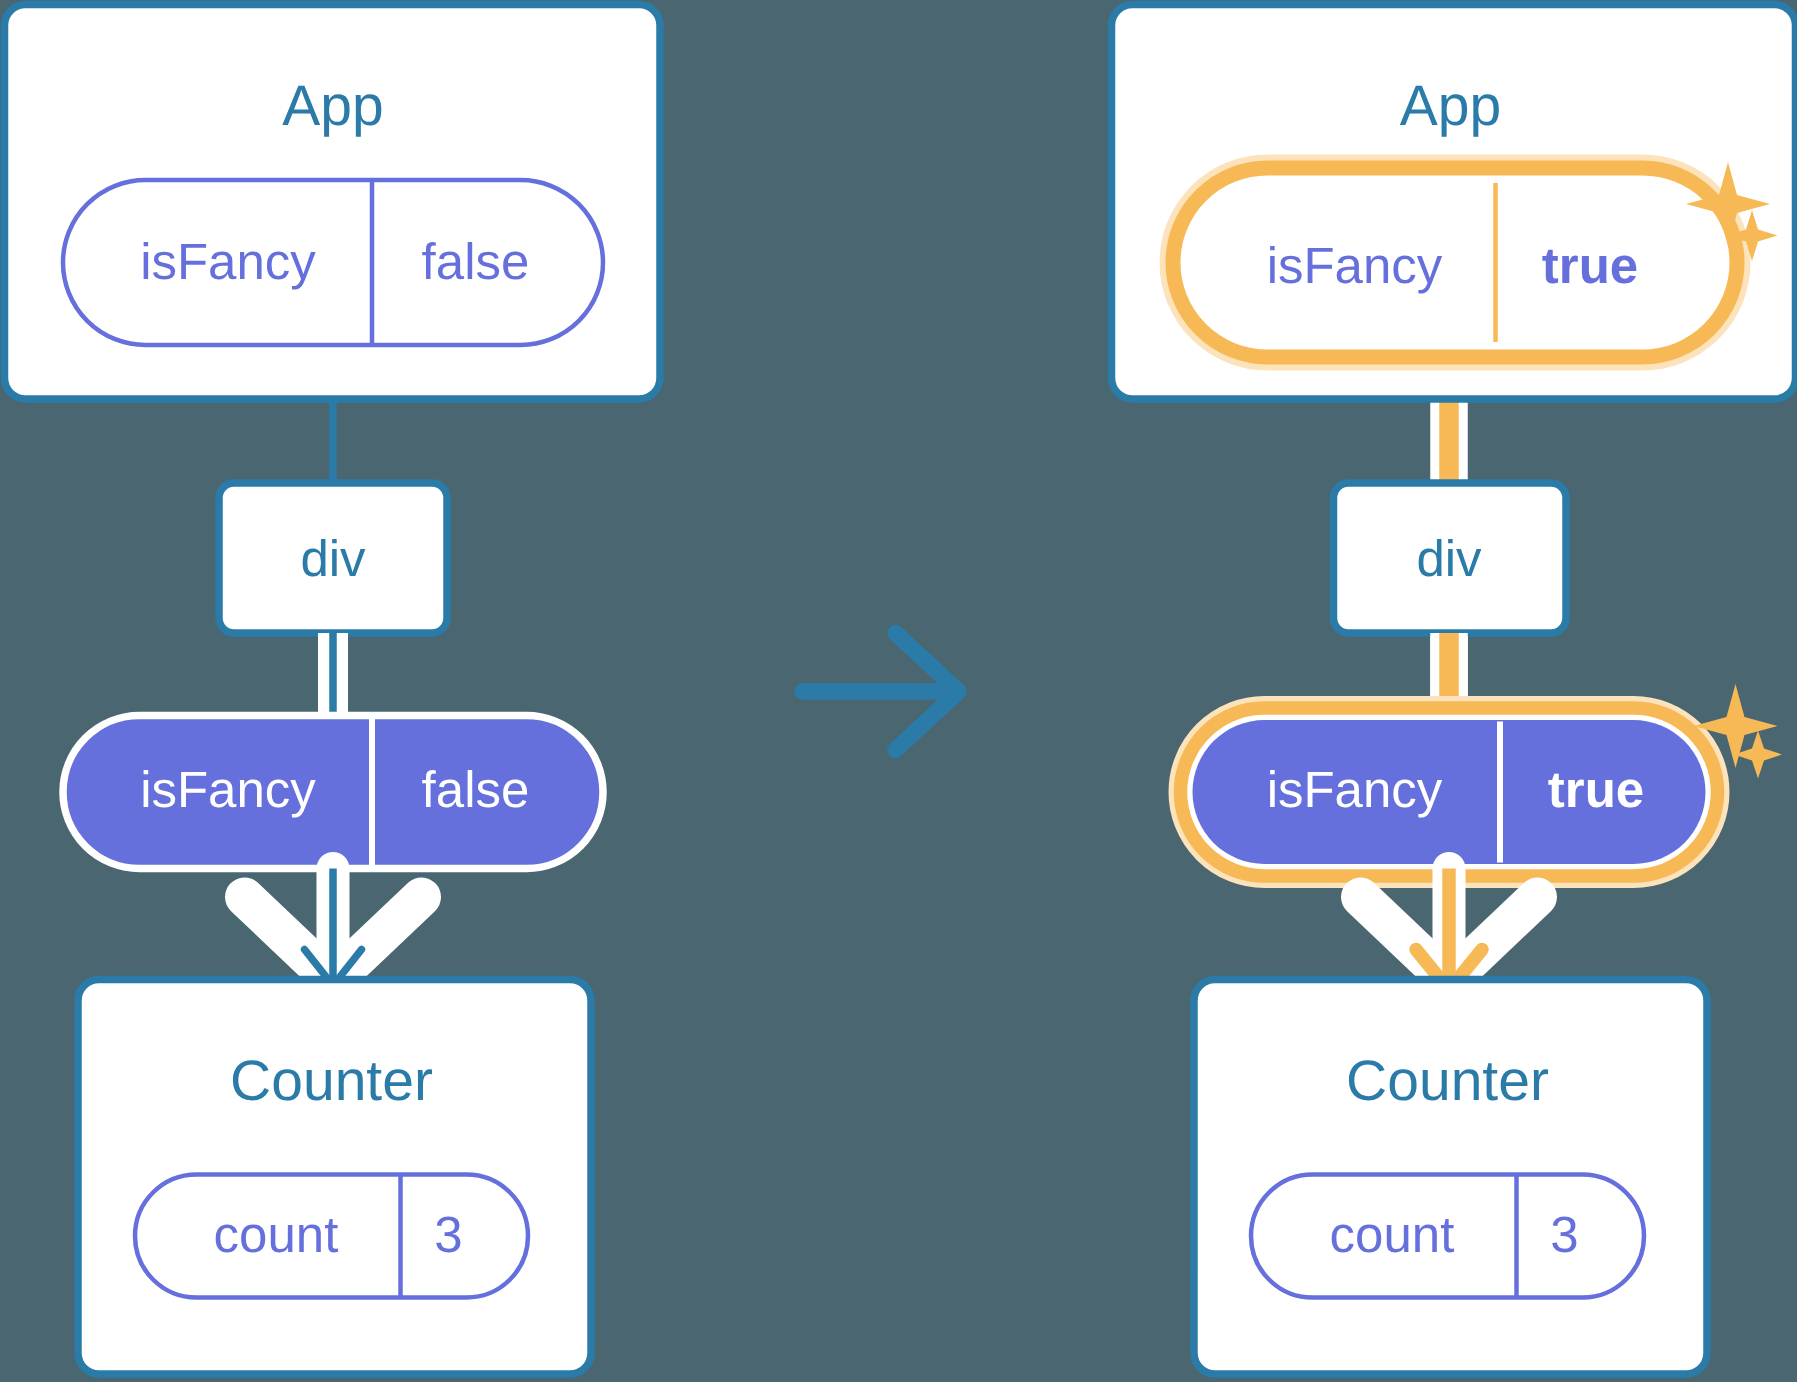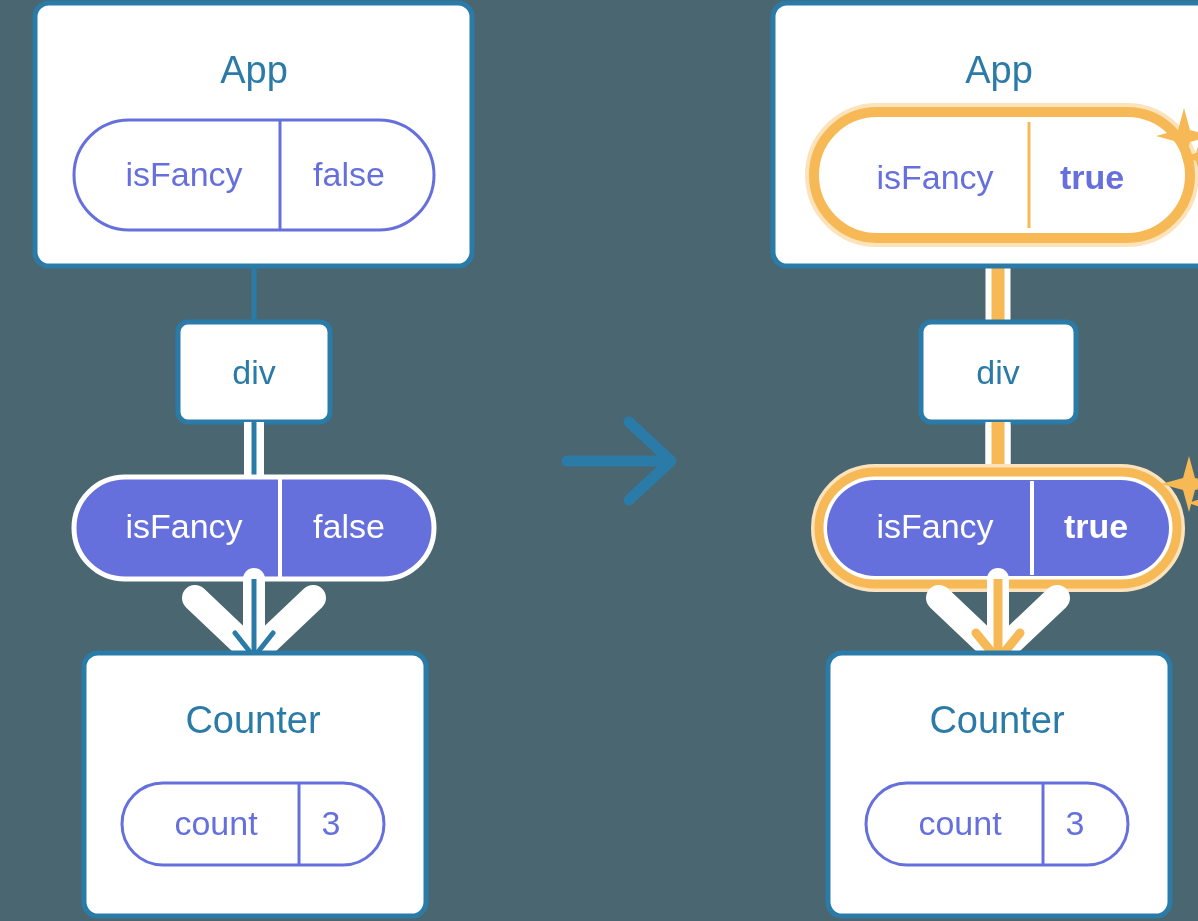--- a/index.html
+++ b/index.html
@@ -10,21 +10,20 @@
     width: 1198px;
     height: 921px;
     background: #4a6670;
     font-family: "Liberation Sans", sans-serif;
     overflow: hidden;
   }
   #stage {
     position: relative;
     width: 1164px;
     height: 921px;
-    margin-left: 32px;
   }
   svg#scene {
     position: absolute;
     top: 0;
     left: 0;
     width: 1198px;
     height: 921px;
     display: block;
   }
   .card-title {

